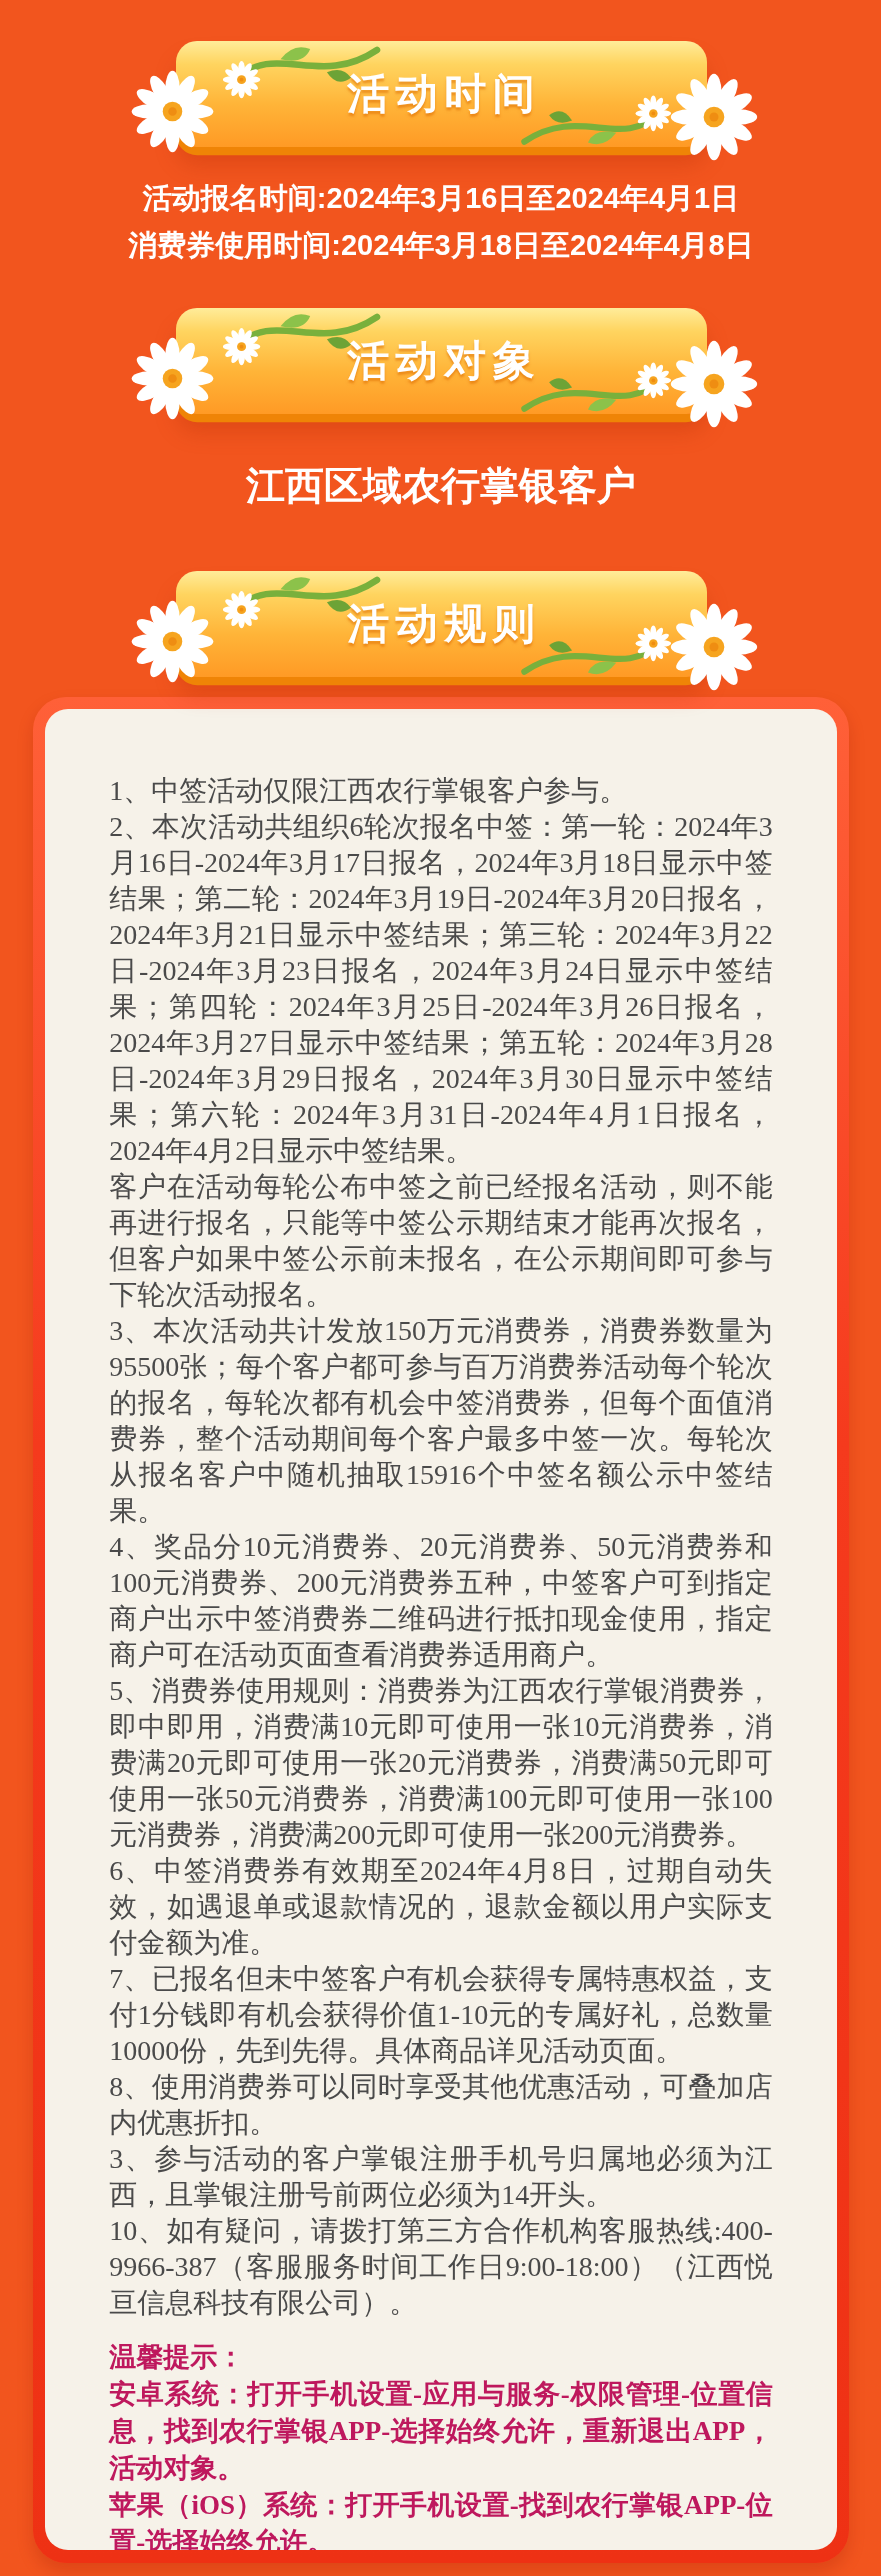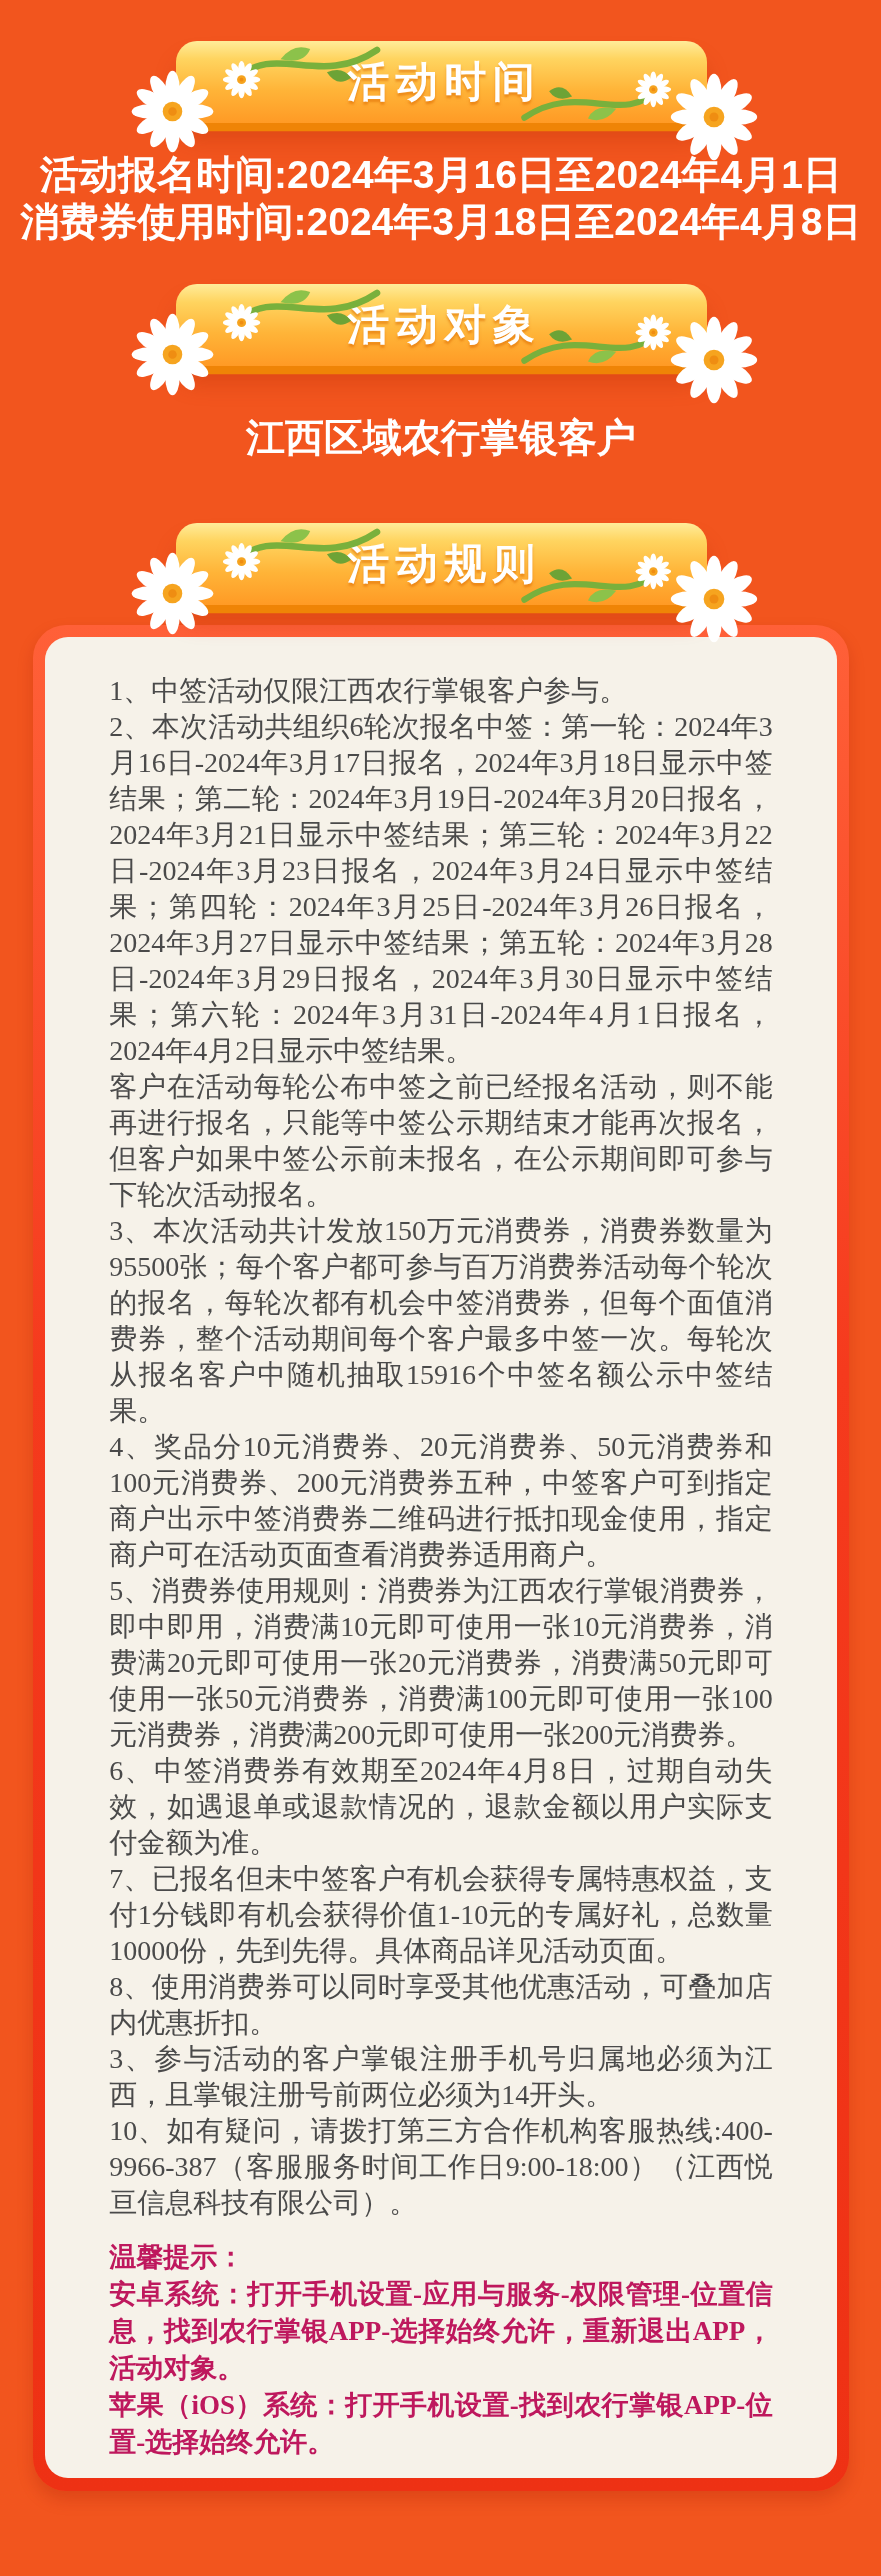--- a/index.html
+++ b/index.html
@@ -1,55 +1,55 @@
 <!DOCTYPE html>
 <html style="font-size:13px"><head>
 <meta charset="utf-8">
 <style>
   html,body{margin:0;padding:0;}
   body{width:882px;font-family:"Liberation Sans",sans-serif;}
   .page{position:relative;width:882px;height:2576px;background:#f2551e;overflow:hidden;}
 
   
   .banner{
-    position:relative;width:531px;height:82px;margin:0 auto;
+    position:relative;width:531px;height:106px;margin:0 auto;
     border-radius:21px;
     background:linear-gradient(180deg,#ffec9a 0%,#ffd45f 22%,#ffb438 60%,#ff9a25 100%);
     box-shadow:0 8.2px 0 #ef8406,0 18px 21px rgba(176,44,0,.28);
     display:flex;align-items:center;justify-content:center;
   }
   #banner-time{margin-top:41px;}
   #banner-target{margin-top:39px;}
   #banner-rules{margin-top:62px;}
   .banner-title{
     font-size:42px;font-weight:bold;color:#ffffff;letter-spacing:6.5px;padding-left:6.5px;
     text-shadow:0 3.3px 2.4px rgba(221,105,0,.55);
   }
   .deco{position:absolute;pointer-events:none;}
   .daisy-left{left:-46px;top:28px;width:85px;height:85px;}
   .daisy-right{right:-52px;top:31px;width:90px;height:90px;}
   .vine-tl{left:47px;top:-9.8px;width:167px;height:75px;}
   .vine-br{right:36px;bottom:-13px;width:159px;height:72px;transform:rotate(180deg);}
 
   
   .time-lines{margin-top:28px;text-align:center;color:#ffffff;font-weight:bold;
-    font-size:39px;line-height:47px;}
+    font-size:29px;line-height:47px;}
   .target-line{margin-top:48px;text-align:center;color:#ffffff;font-weight:bold;
     font-size:39px;line-height:47px;}
 
   
   .card{
     width:816px;height:1866px;margin:19.6px auto 0;box-sizing:border-box;
     border-radius:33px;padding:12.2px;
     background:linear-gradient(180deg,#ff6038 0%,#f53a1d 40%,#ee3114 100%);
     box-shadow:0 8.2px 16.3px rgba(150,20,0,.22);
   }
   .card-inner{
     width:100%;height:100%;box-sizing:border-box;border-radius:23px;
-    background:#f6f2e9;padding:36px 64px 0;overflow:hidden;
+    background:#f6f2e9;padding:64px 64px 0;overflow:hidden;
   }
   .rules-text{font-family:"Liberation Serif",serif;}
   .rules-text div{
     font-size:28px;line-height:36px;color:#4a4a4a;text-align:justify;
   }
   .tips{margin-top:18px;font-family:"Liberation Serif",serif;}
   .tips div{
     font-size:27px;line-height:37px;color:#be185d;font-weight:bold;text-align:justify;
   }
 </style>

